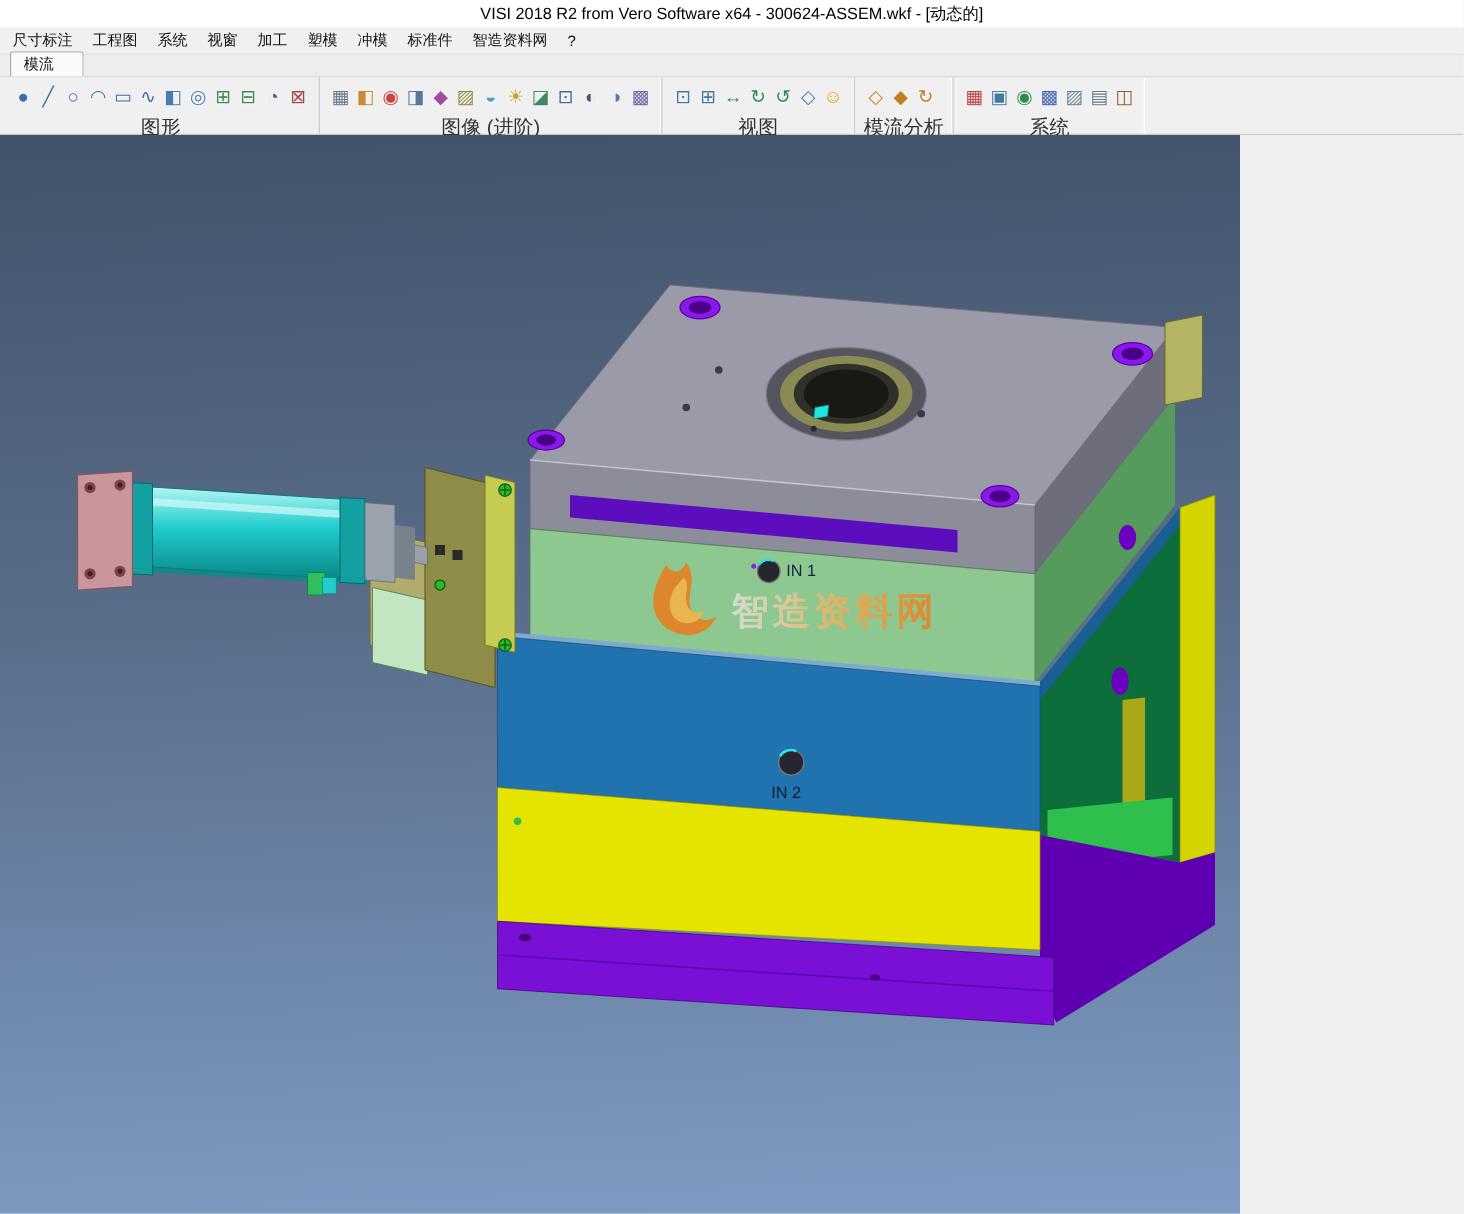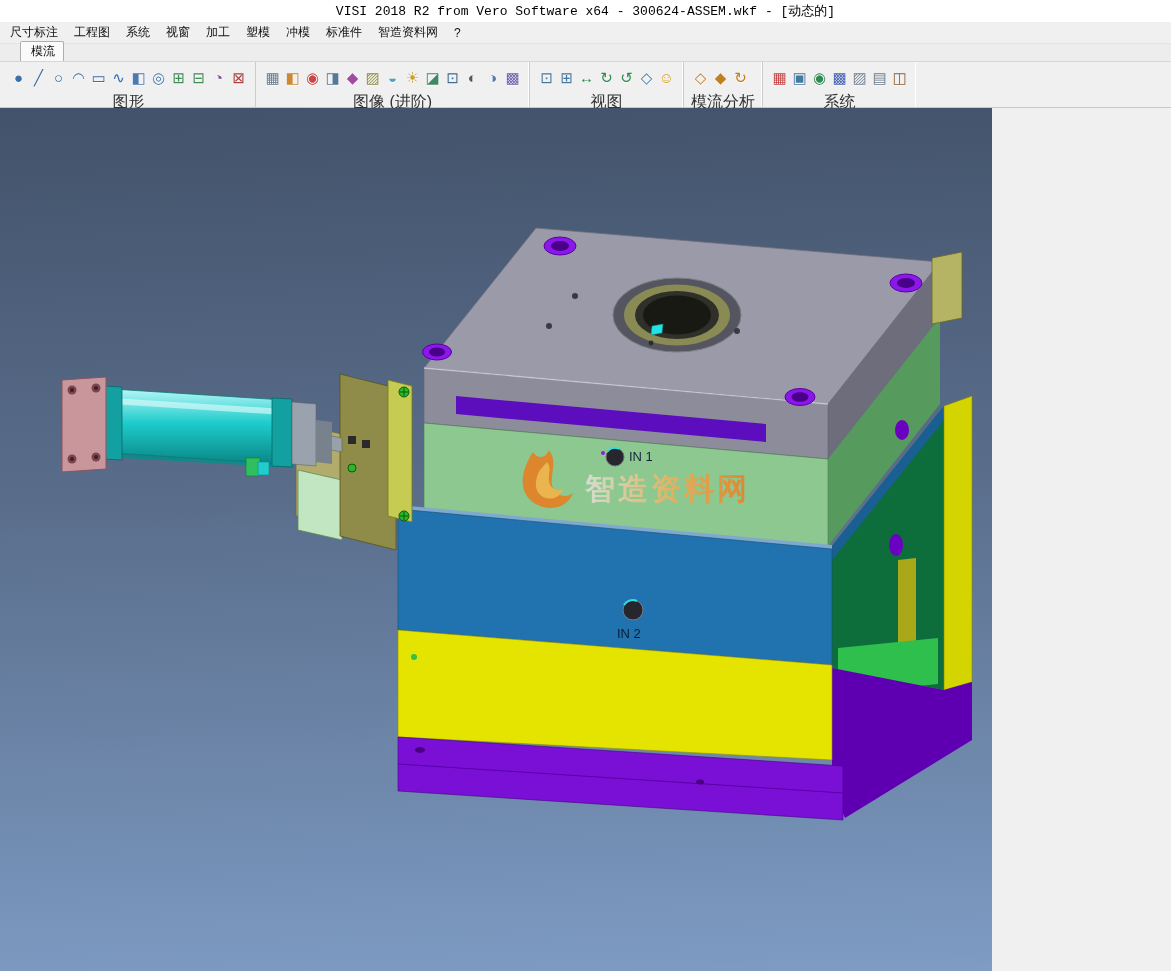--- a/index.html
+++ b/index.html
@@ -6,36 +6,36 @@
   html,body { margin:0; padding:0; }
   body {
     width:1171px; height:971px; overflow:hidden;
     font-family:"Liberation Sans", sans-serif;
     background:#f0f0f0;
   }
   
   .titlebar {
     height:22px; background:#ffffff;
     display:flex; align-items:center; justify-content:center;
-    font-size:13px; color:#000;font-family:Liberation Mono, monospace;
+    font-size:13px; color:#000;
   }
   .menubar {
     height:22px; background:#f0f0f0;
     display:flex; align-items:center; padding-left:2px;
     font-size:12px; color:#111;
     border-bottom:1px solid #e3e3e3;
   }
   .menu-item { padding:2px 8px; cursor:default;text-align:center; }
   .tabrow {
     height:18px; background:#ededed;
     display:flex; align-items:flex-end;
     border-bottom:1px solid #d6d6d6;
   }
   .tab {
-    margin-left:20px; padding:1px 8px 1px 10px;
+    margin-left:8px; padding:1px 23px 1px 10px;
     font-size:12px; color:#111;
     background:#fafafa; border:1px solid #aeaeae; border-bottom:none;
     border-radius:2px 2px 0 0;
   }
   
   .toolbar {
     height:46px; background:#f0f0f0;
     display:flex; align-items:stretch;
     border-bottom:1px solid #c9c9c9;
     padding-left:2px;

